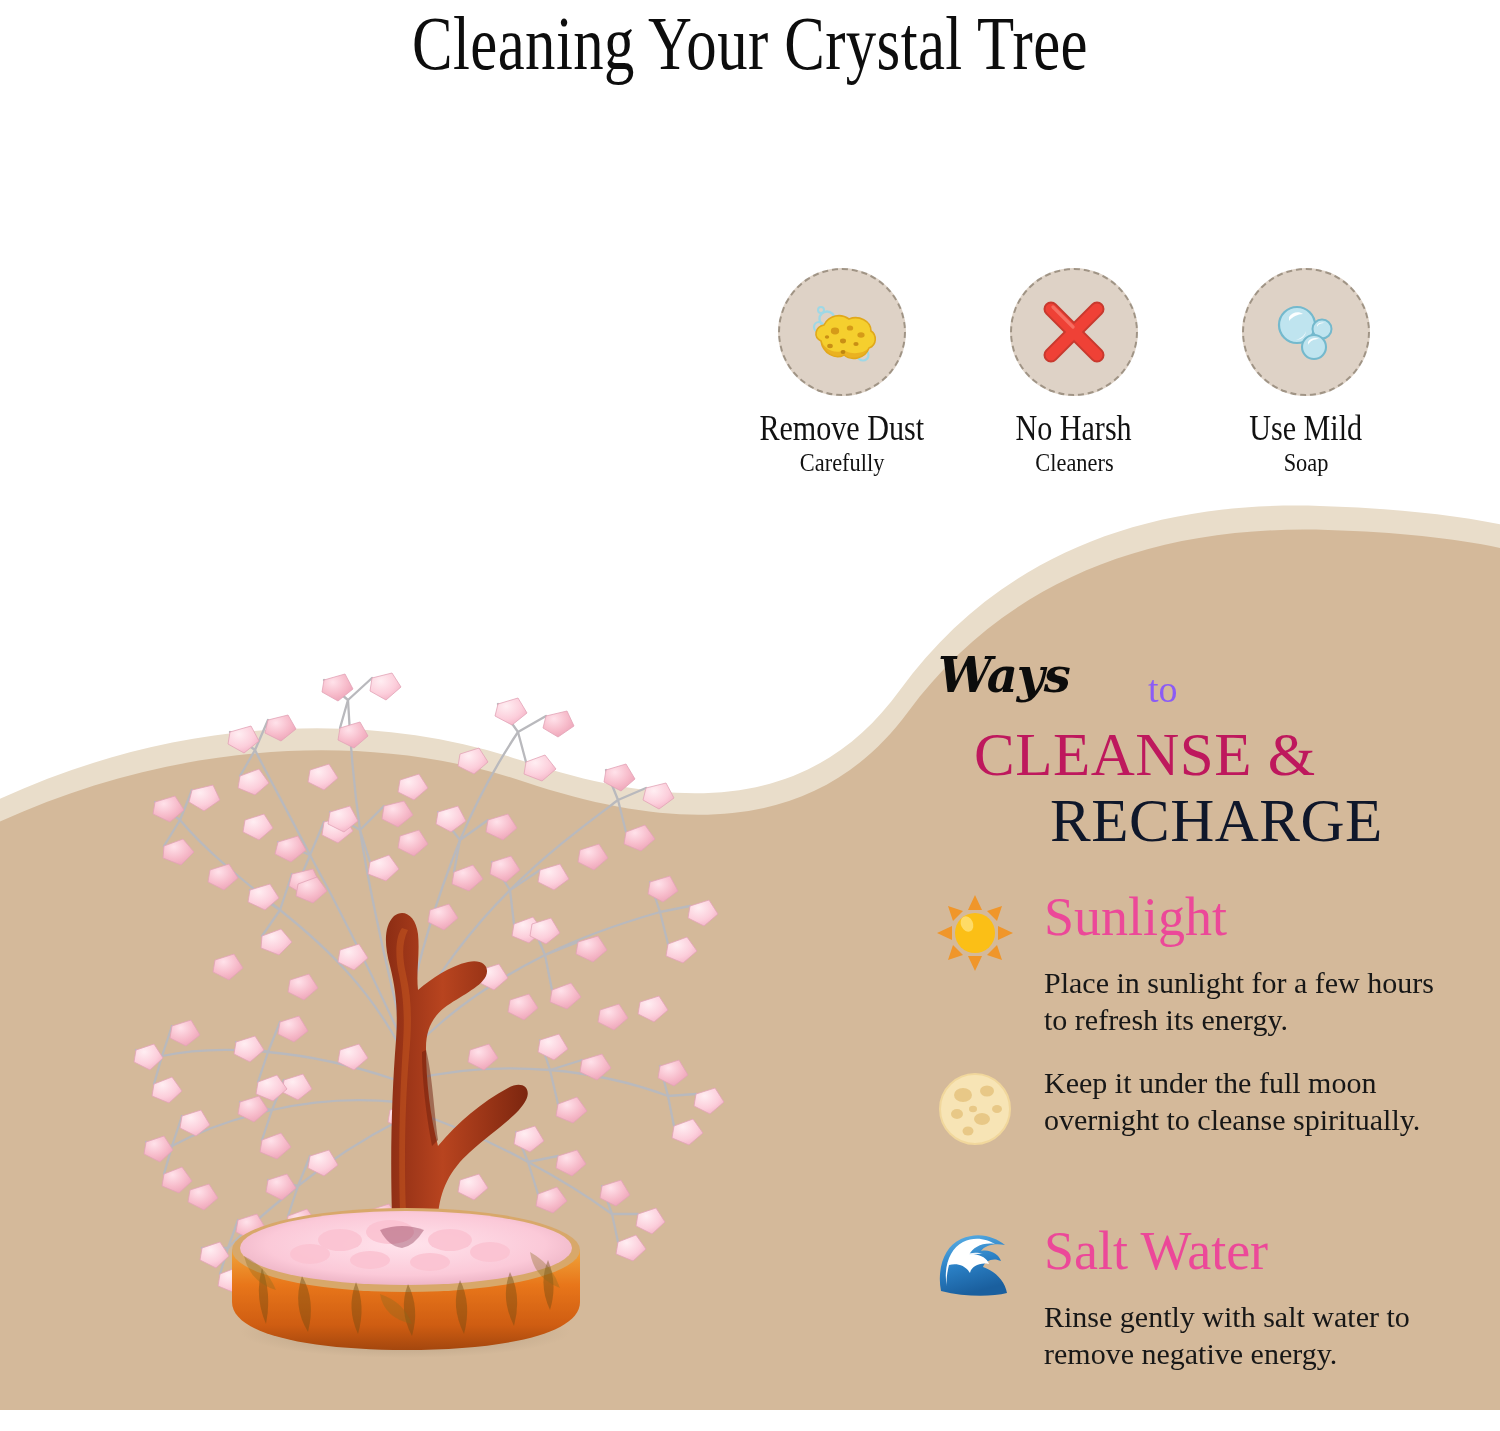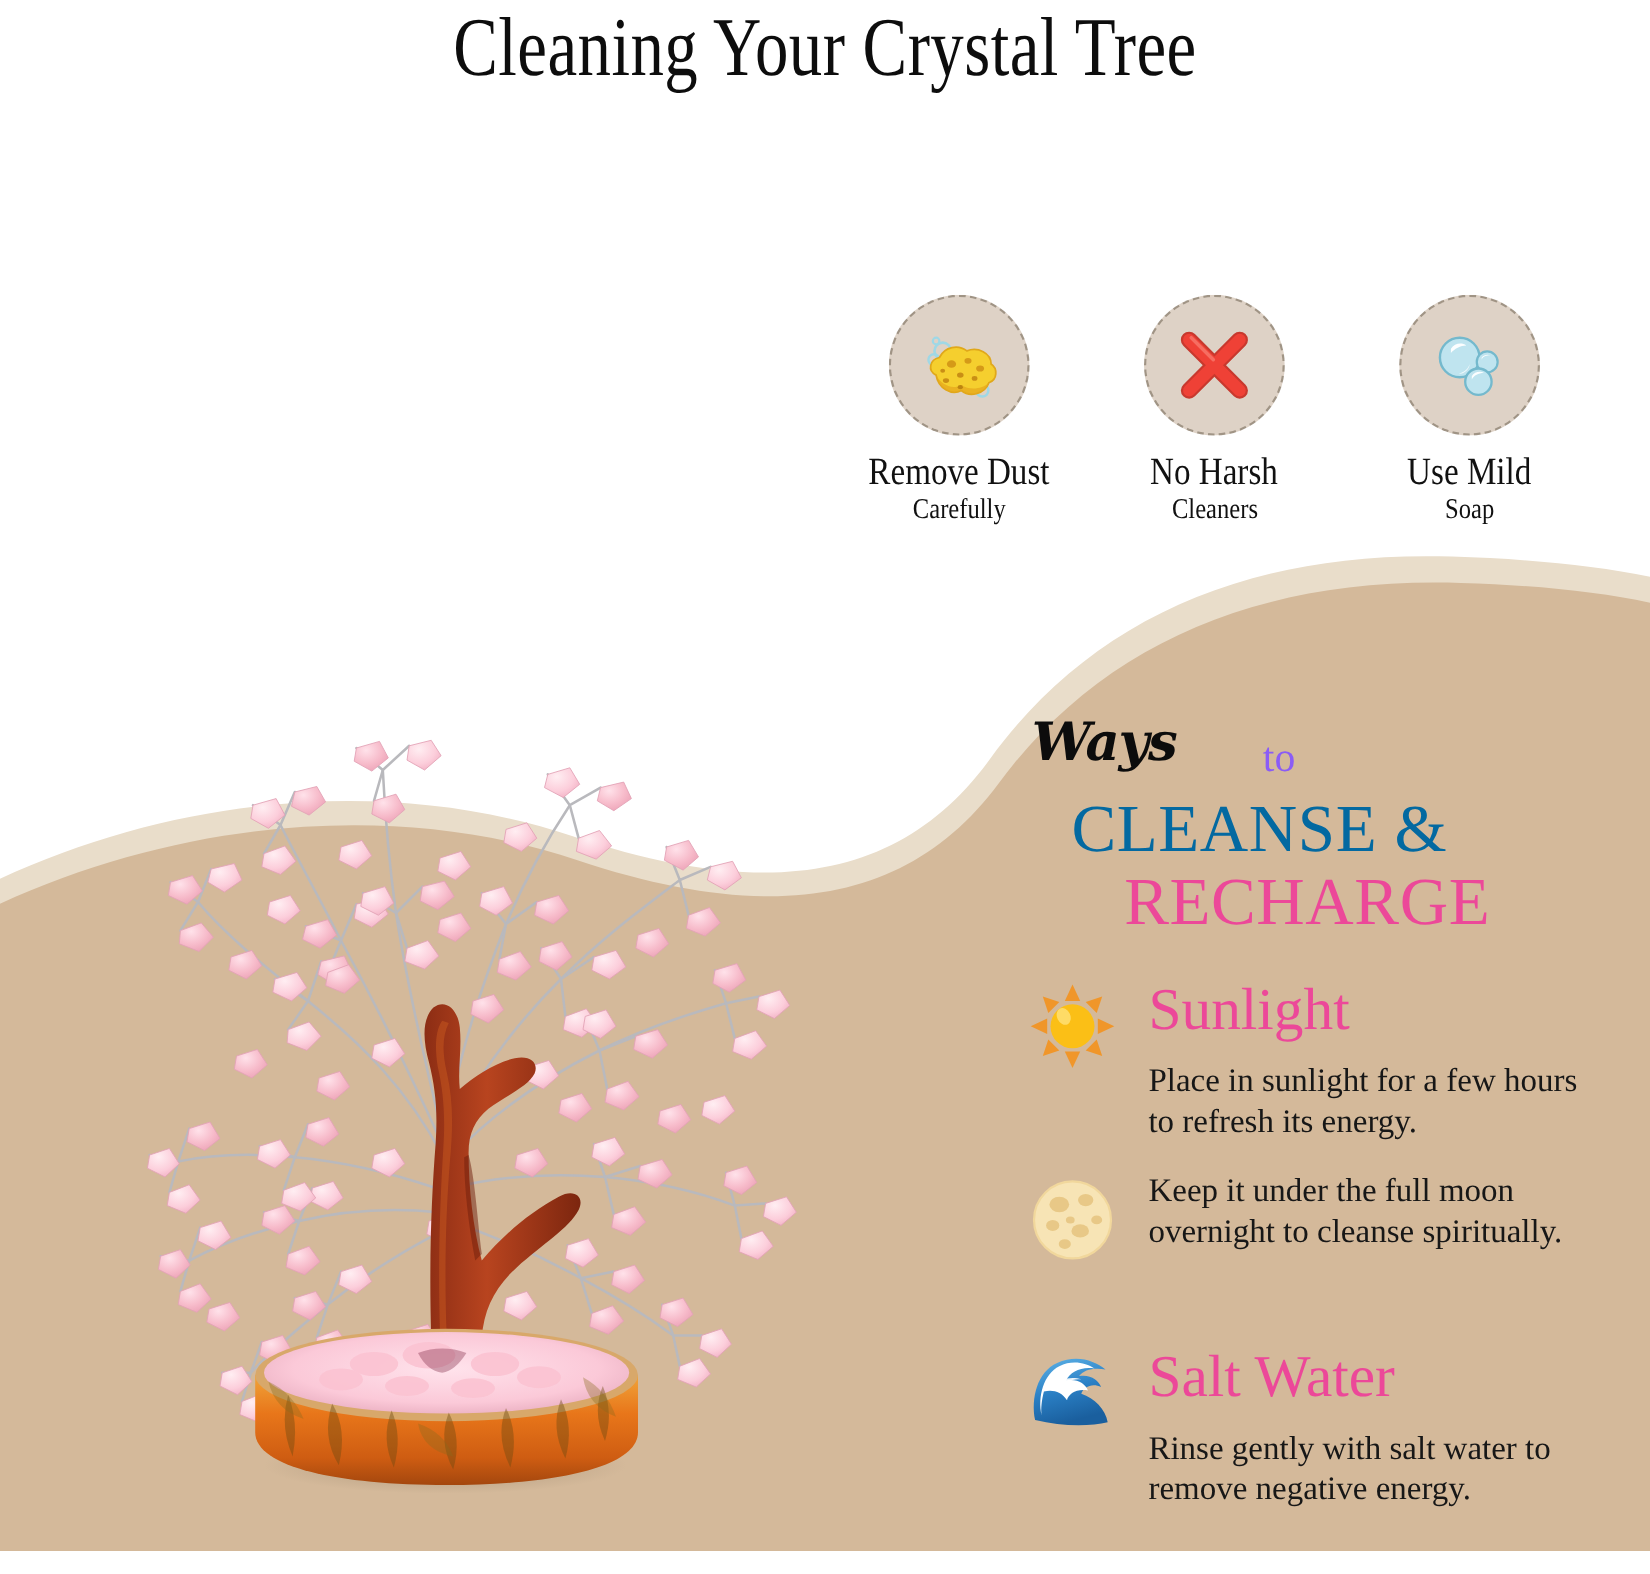--- a/index.html
+++ b/index.html
@@ -29,21 +29,21 @@
     transform-origin: 50% 0;
     white-space: nowrap;
   }
 
   
   .badges {
     position: absolute;
     top: 268px; left: 726px;
     width: 726px; height: 220px;
     display: flex;
-    justify-content: flex-end;
+    justify-content: flex-start;
     align-items: flex-start;
   }
   .badge { width: 232px; display: flex; flex-direction: column; align-items: center; }
   .badge-circle {
     width: 128px; height: 128px;
     border-radius: 50%;
     background: #ded2c6;
     border: 2px dashed #a09485;
     display: flex; align-items: center; justify-content: center;
     position: relative;
@@ -80,28 +80,28 @@
   }
   .ways-to {
     position: absolute; left: 218px; top: 22px;
     font-size: 38px; line-height: 38px; color: #8b5cf6;
   }
   .cleanse {
     margin-top: 2px;
     margin-left: 44px;
     font-size: 61px; line-height: 66px;
     letter-spacing: 0.5px;
-    color: #0369a1;
+    color: #be185d;
     white-space: nowrap;
   }
   .recharge {
-    margin-left: 92px;
+    margin-left: 120px;
     font-size: 61px; line-height: 66px;
     letter-spacing: 0.5px;
-    color: #ec4899;
+    color: #0f172a;
     white-space: nowrap;
   }
 
   .ways-list { margin-top: 34px; }
   .way-item { position: relative; min-height: 158px; padding-left: 108px; }
   .way-icon {
     position: absolute; left: 2px; top: 2px;
     width: 86px; height: 86px;
     display: flex; align-items: center; justify-content: center;
   }

